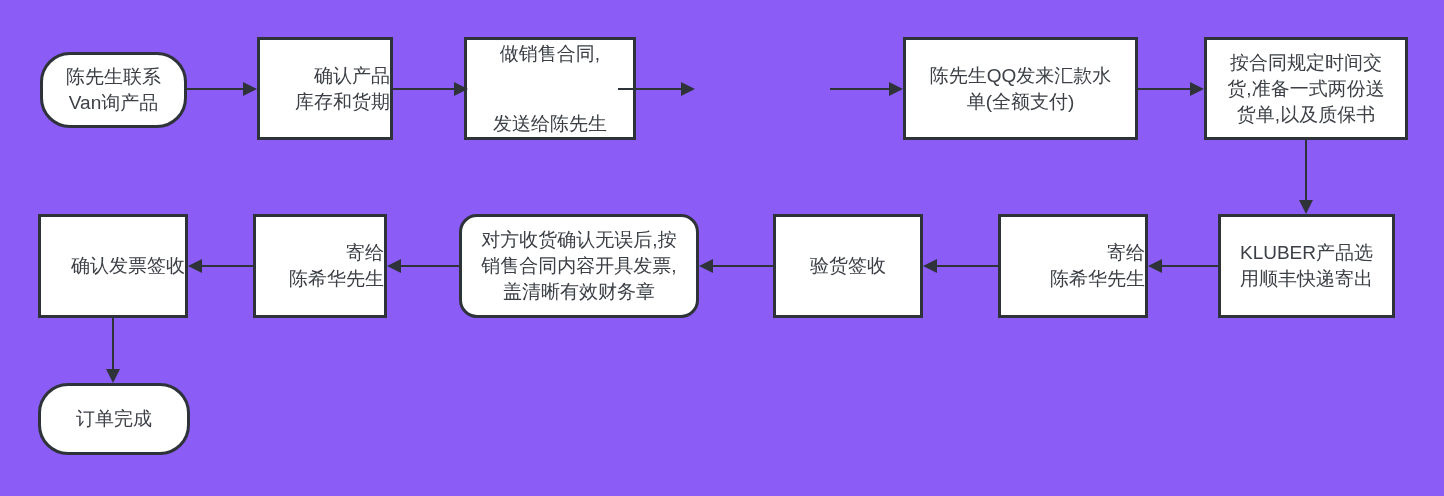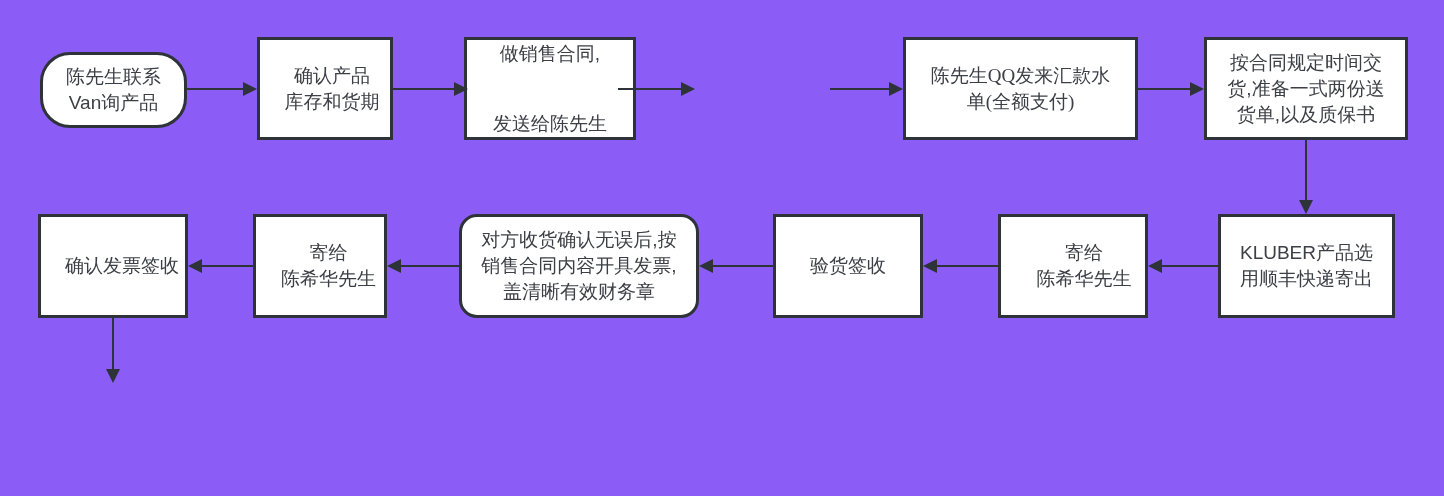--- a/index.html
+++ b/index.html
@@ -17,30 +17,30 @@
     background:#ffffff;
     color:#3c4046;
     font-size:19px;
     line-height:26px;
     display:flex;
     flex-direction:column;
     justify-content:center;
     align-items:center;
     text-align:center;
   }
-  .node.left{align-items:center;text-align:left;}
+  .node.left{align-items:flex-end;text-align:left;}
   .stadium{border-radius:30px;}
   .line{display:block;white-space:pre;}
 
   
   .n0{left:40px;top:52px;width:147px;height:76px;}
   .n1{left:257px;top:37px;width:136px;height:103px;padding-left:14px;}
   .n2{left:464px;top:37px;width:172px;height:103px;gap:44px;}
   .n3{left:695px;top:37px;width:135px;height:103px;}
-  .n4{left:903px;top:37px;width:235px;height:103px;font-family:Liberation Serif, serif;}
+  .n4{left:903px;top:37px;width:235px;height:103px;}
   .n5{left:1204px;top:37px;width:204px;height:103px;}
   .n6{left:1218px;top:214px;width:177px;height:104px;}
   .n7{left:998px;top:214px;width:150px;height:104px;padding-left:22px;}
   .n8{left:773px;top:214px;width:150px;height:104px;}
   .n9{left:459px;top:214px;width:240px;height:104px;border-radius:18px;}
   .n10{left:253px;top:214px;width:134px;height:104px;padding-left:17px;}
   .n11{left:38px;top:214px;width:150px;height:104px;padding-left:18px;}
   .n12{left:38px;top:383px;width:152px;height:72px;}
 
   
@@ -126,20 +126,23 @@
 
   <div class="node left n10">
     <span class="line">寄给</span>
     <span class="line">陈希华先生</span>
   </div>
 
   <div class="node left n11">
     <span class="line">确认发票签收</span>
   </div>
 
+  <div class="node stadium n12">
+    <span class="line">订单完成</span>
+  </div>
 
   <div class="arrow h right a1">
       <i class="shaft"></i>
       <i class="head"></i>
     </div>
   <div class="arrow h right a2">
       <i class="shaft"></i>
       <i class="head"></i>
     </div>
   <div class="arrow h right a3">

